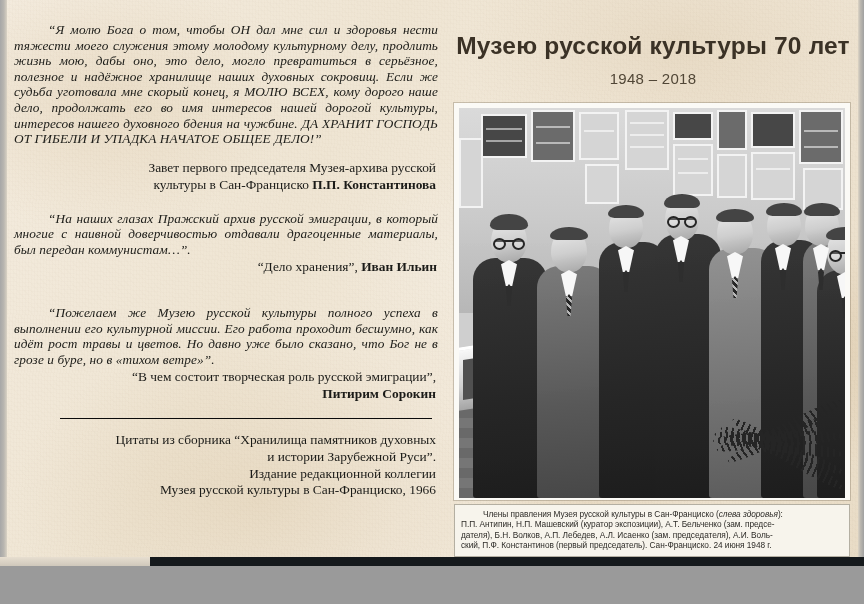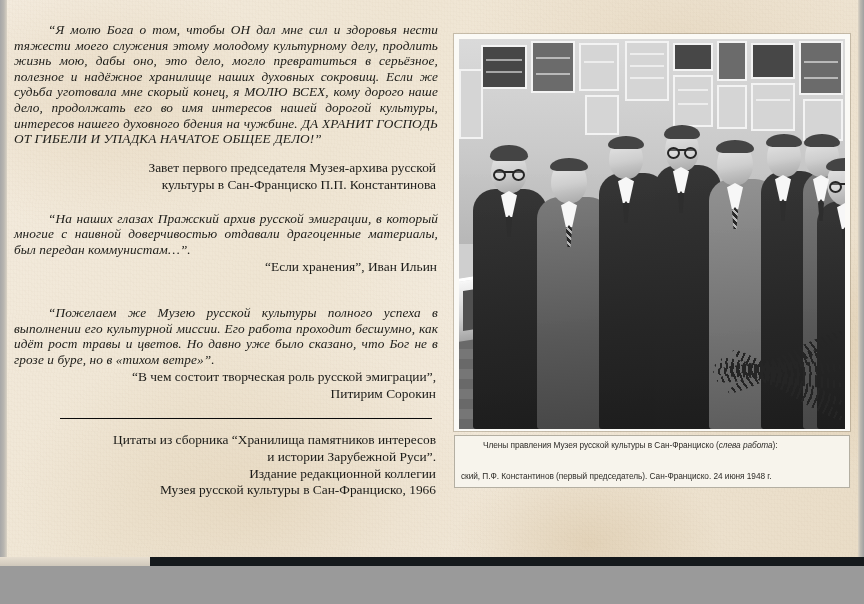--- a/index.html
+++ b/index.html
@@ -108,21 +108,21 @@
   .attribution {
     font-family: "Liberation Serif", serif;
     font-size: 13.4px;
     line-height: 16.5px;
     color: #1b1b18;
     text-align: right;
     margin: 2px 0 0 0;
     padding-right: 2px;
   }
   .attribution .name {
-    font-weight: normal;
+    font-weight: bold;
   }
   .attribution.near-right { padding-right: 1px; }
 
   .q1 { margin-bottom: 4px; }
   .q1 .attribution { line-height: 17px; margin-top: 12px; }
   .q2 { margin-top: 18px; }
   .q2 .attribution { margin-top: 1px; }
   .q3 { margin-top: 30px; }
   .q3 .attribution { margin-top: 1px; line-height: 17px; }
 
@@ -405,44 +405,48 @@
         <p class="quote-text">“Я молю Бога о том, чтобы ОН дал мне сил и здоровья нести тяжести моего служения этому молодому культурному делу, продлить жизнь мою, дабы оно, это дело, могло превратиться в серьёзное, полезное и надёжное хранилище наших духовных сокровищ. Если же судьба уготовала мне скорый конец, я МОЛЮ ВСЕХ, кому дорого наше дело, продолжать его во имя интересов нашей дорогой культуры, интересов нашего духовного бдения на чужбине. ДА ХРАНИТ ГОСПОДЬ ОТ ГИБЕЛИ И УПАДКА НАЧАТОЕ ОБЩЕЕ ДЕЛО!”</p>
         <p class="attribution">
           <span>Завет первого председателя Музея-архива русской</span><br>
           <span>культуры в Сан-Франциско </span><span class="name">П.П. Константинова</span>
         </p>
       </div>
 
       <div class="quote-block q2">
         <p class="quote-text">“На наших глазах Пражский архив русской эмиграции, в который многие с наивной доверчивостью отдавали драгоценные материалы, был передан коммунистам…”.</p>
         <p class="attribution near-right">
-          <span>“Если хранения”, </span><span class="name">Иван Ильин</span>
+          <span>“Дело хранения”, </span><span class="name">Иван Ильин</span>
         </p>
       </div>
 
       <div class="quote-block q3">
         <p class="quote-text">“Пожелаем же Музею русской культуры полного успеха в выполнении его культурной миссии. Его работа проходит бесшумно, как идёт рост травы и цветов. Но давно уже было сказано, что Бог не в грозе и буре, но в «тихом ветре»”.</p>
         <p class="attribution">
           <span>“В чем состоит творческая роль русской эмиграции”,</span><br>
           <span class="name">Питирим Сорокин</span>
         </p>
       </div>
 
       <div class="divider"></div>
 
       <div class="source-note">
-        <span>Цитаты из сборника “Хранилища памятников интересов</span><br>
+        <span>Цитаты из сборника “Хранилища памятников духовных</span><br>
         <span>и истории Зарубежной Руси”.</span><br>
         <span>Издание редакционной коллегии</span><br>
         <span>Музея русской культуры в Сан-Франциско, 1966</span>
       </div>
     </div>
 
     <div class="right-col">
 
+      <div class="title-wrap">
+        <h1 class="main-title">Музею русской  культуры 70 лет</h1>
+        <div class="subtitle">1948 – 2018</div>
+      </div>
 
       <div class="photo-card">
         <div class="photo">
           <div class="photo-inner">
 
             <div class="wall">
               <div class="wall-panel dark" style="left:22px;  top:6px;  width:46px;  height:44px;">
                   <i style="top:12px"></i>
                   <i style="top:24px"></i>
                 </div>
@@ -579,23 +583,23 @@
               <div class="shirt" style="left:48px; bottom:200px;"></div>
               <div class="tie" style="left:53px; bottom:180px;"></div>
             </div>
 
           </div>
         </div>
       </div>
 
       <div class="caption-box">
         <p class="caption">
-          <span>Члены правления Музея русской культуры в Сан-Франциско (<em>слева работа</em>):</span><br>
-          <br>
-          <br>
+          <span>Члены правления Музея русской культуры в Сан-Франциско (<em>слева здоровья</em>):</span><br>
+          <span>П.П. Антипин, Н.П. Машевский (куратор экспозиции), А.Т. Бельченко (зам. предсе-</span><br>
+          <span>дателя), Б.Н. Волков, А.П. Лебедев, А.Л. Исаенко (зам. председателя), А.И. Воль-</span><br>
           <span>ский, П.Ф. Константинов (первый председатель). Сан-Франциско. 24 июня 1948 г.</span>
         </p>
       </div>
 
     </div>
   </div>
 
   <div class="edge-left"></div>
   <div class="edge-right"></div>
   <div class="edge-bottom-left"></div>

